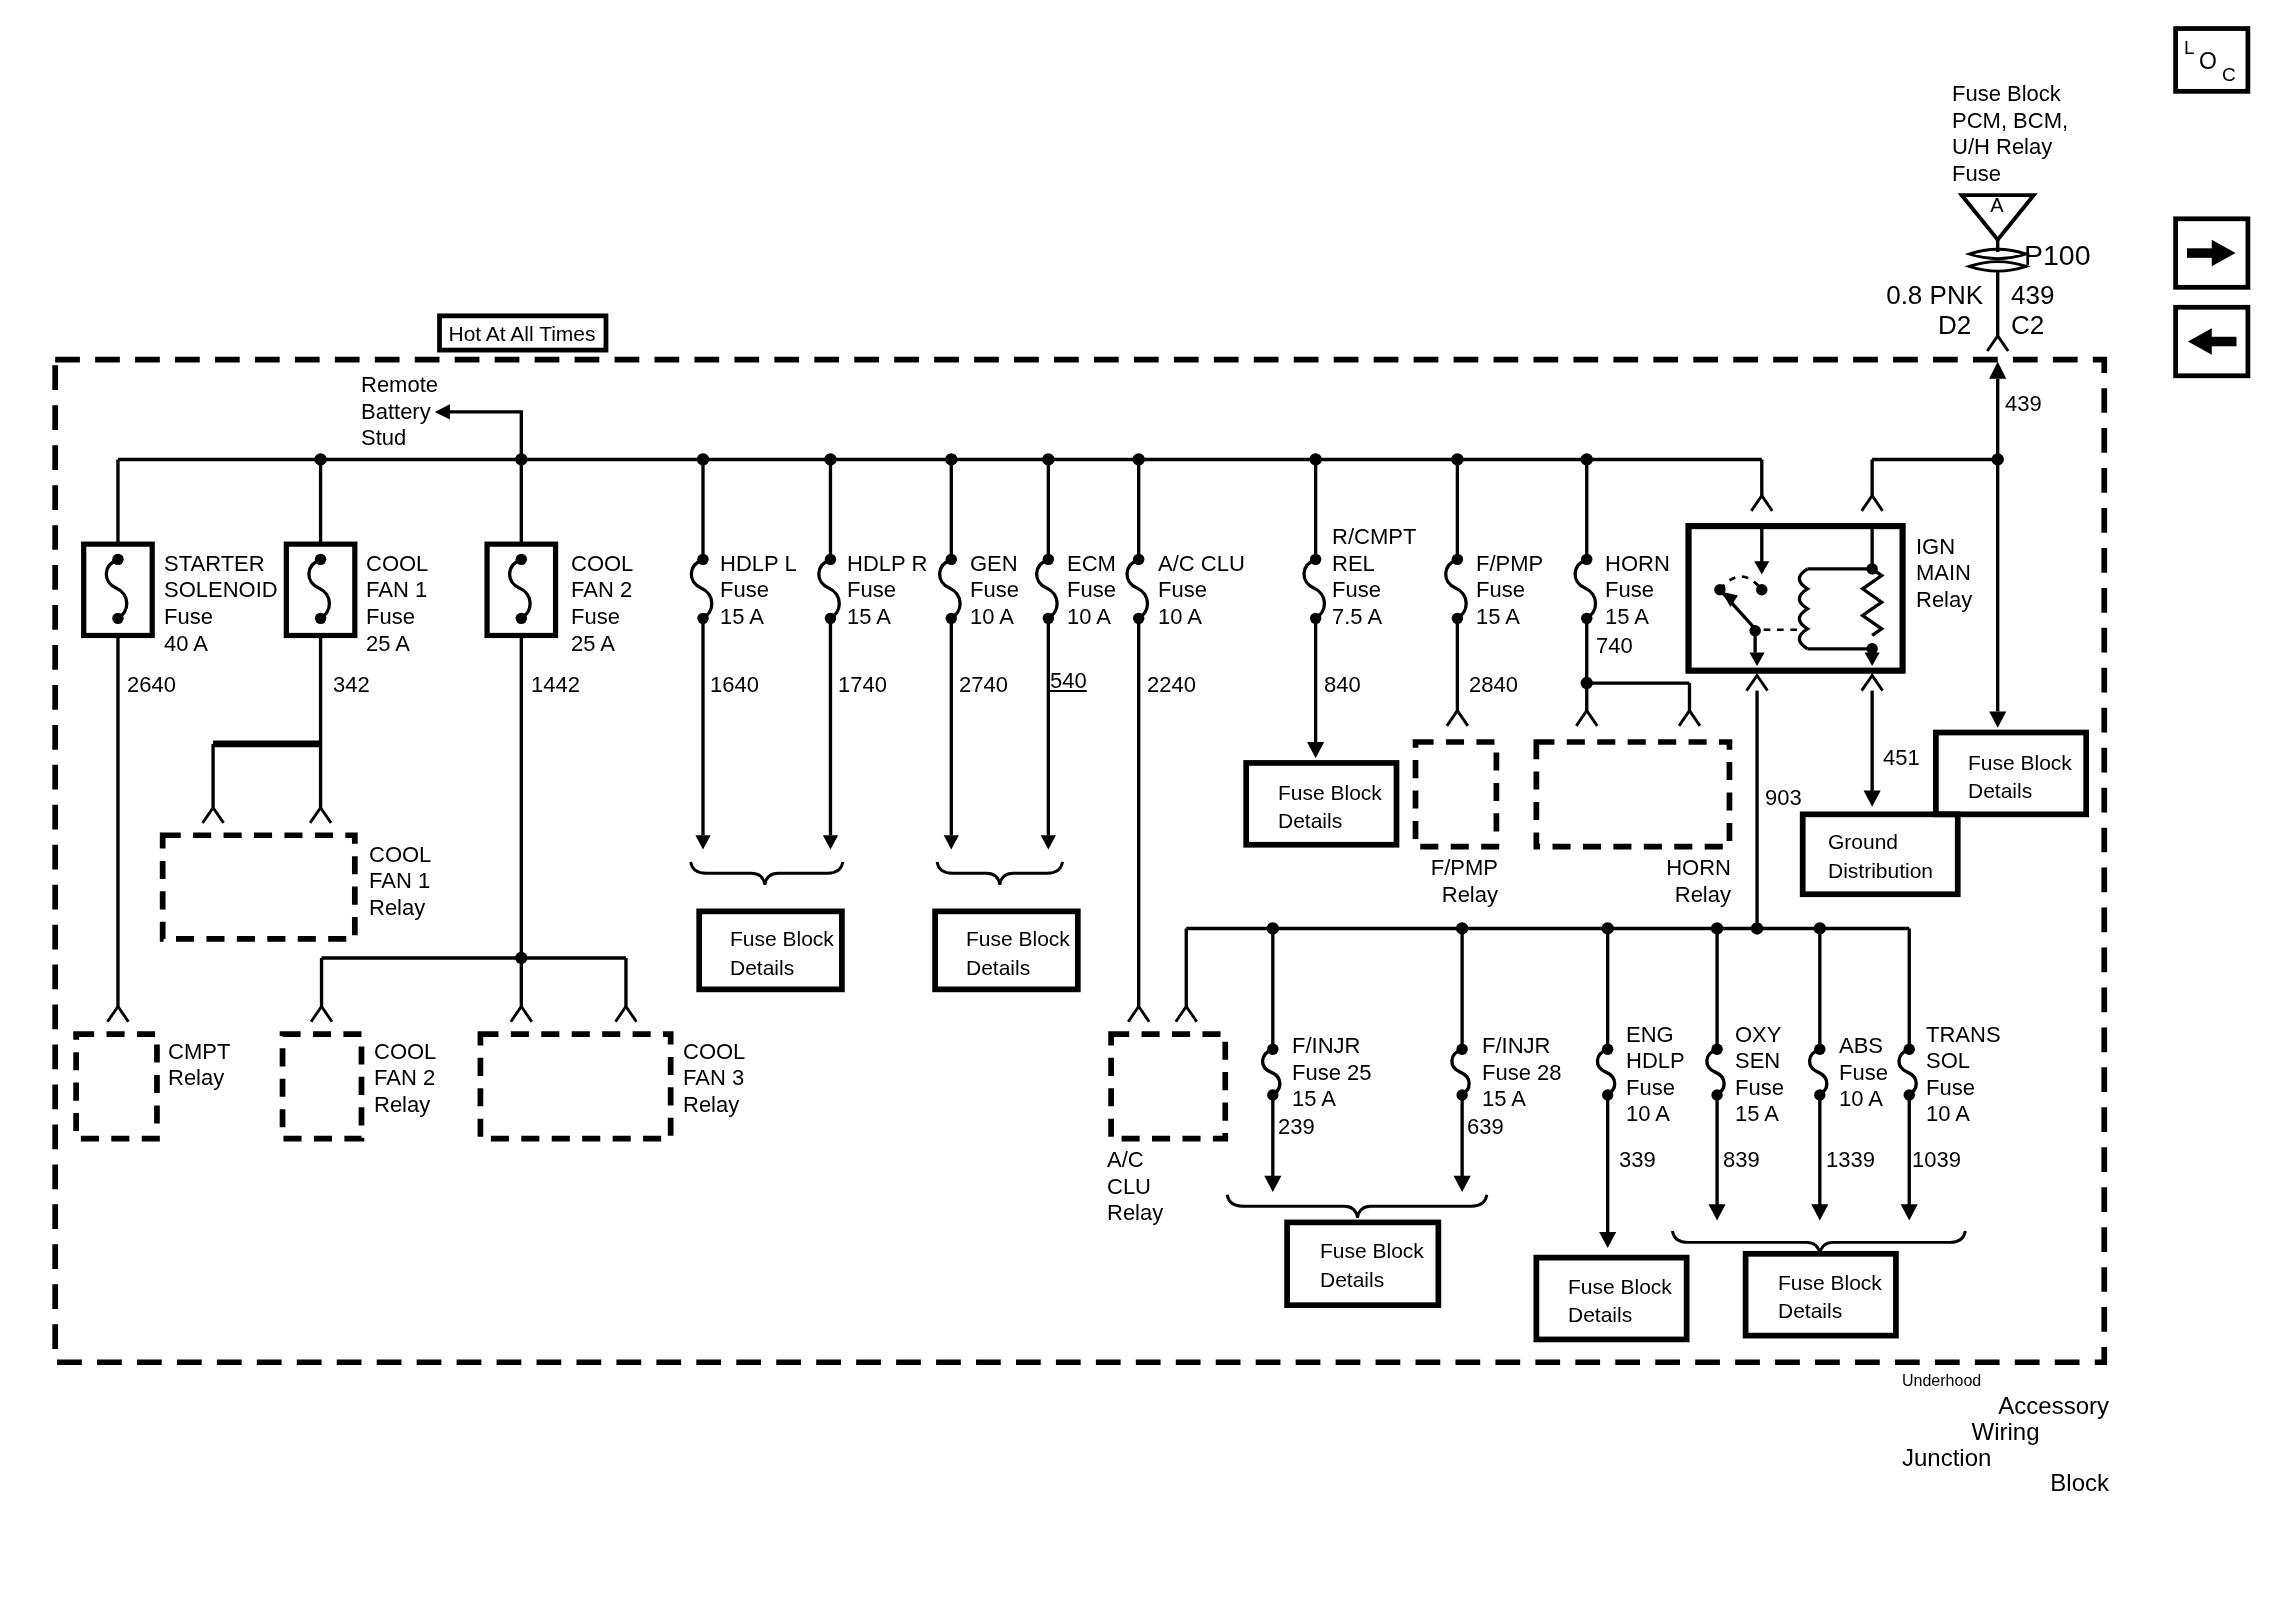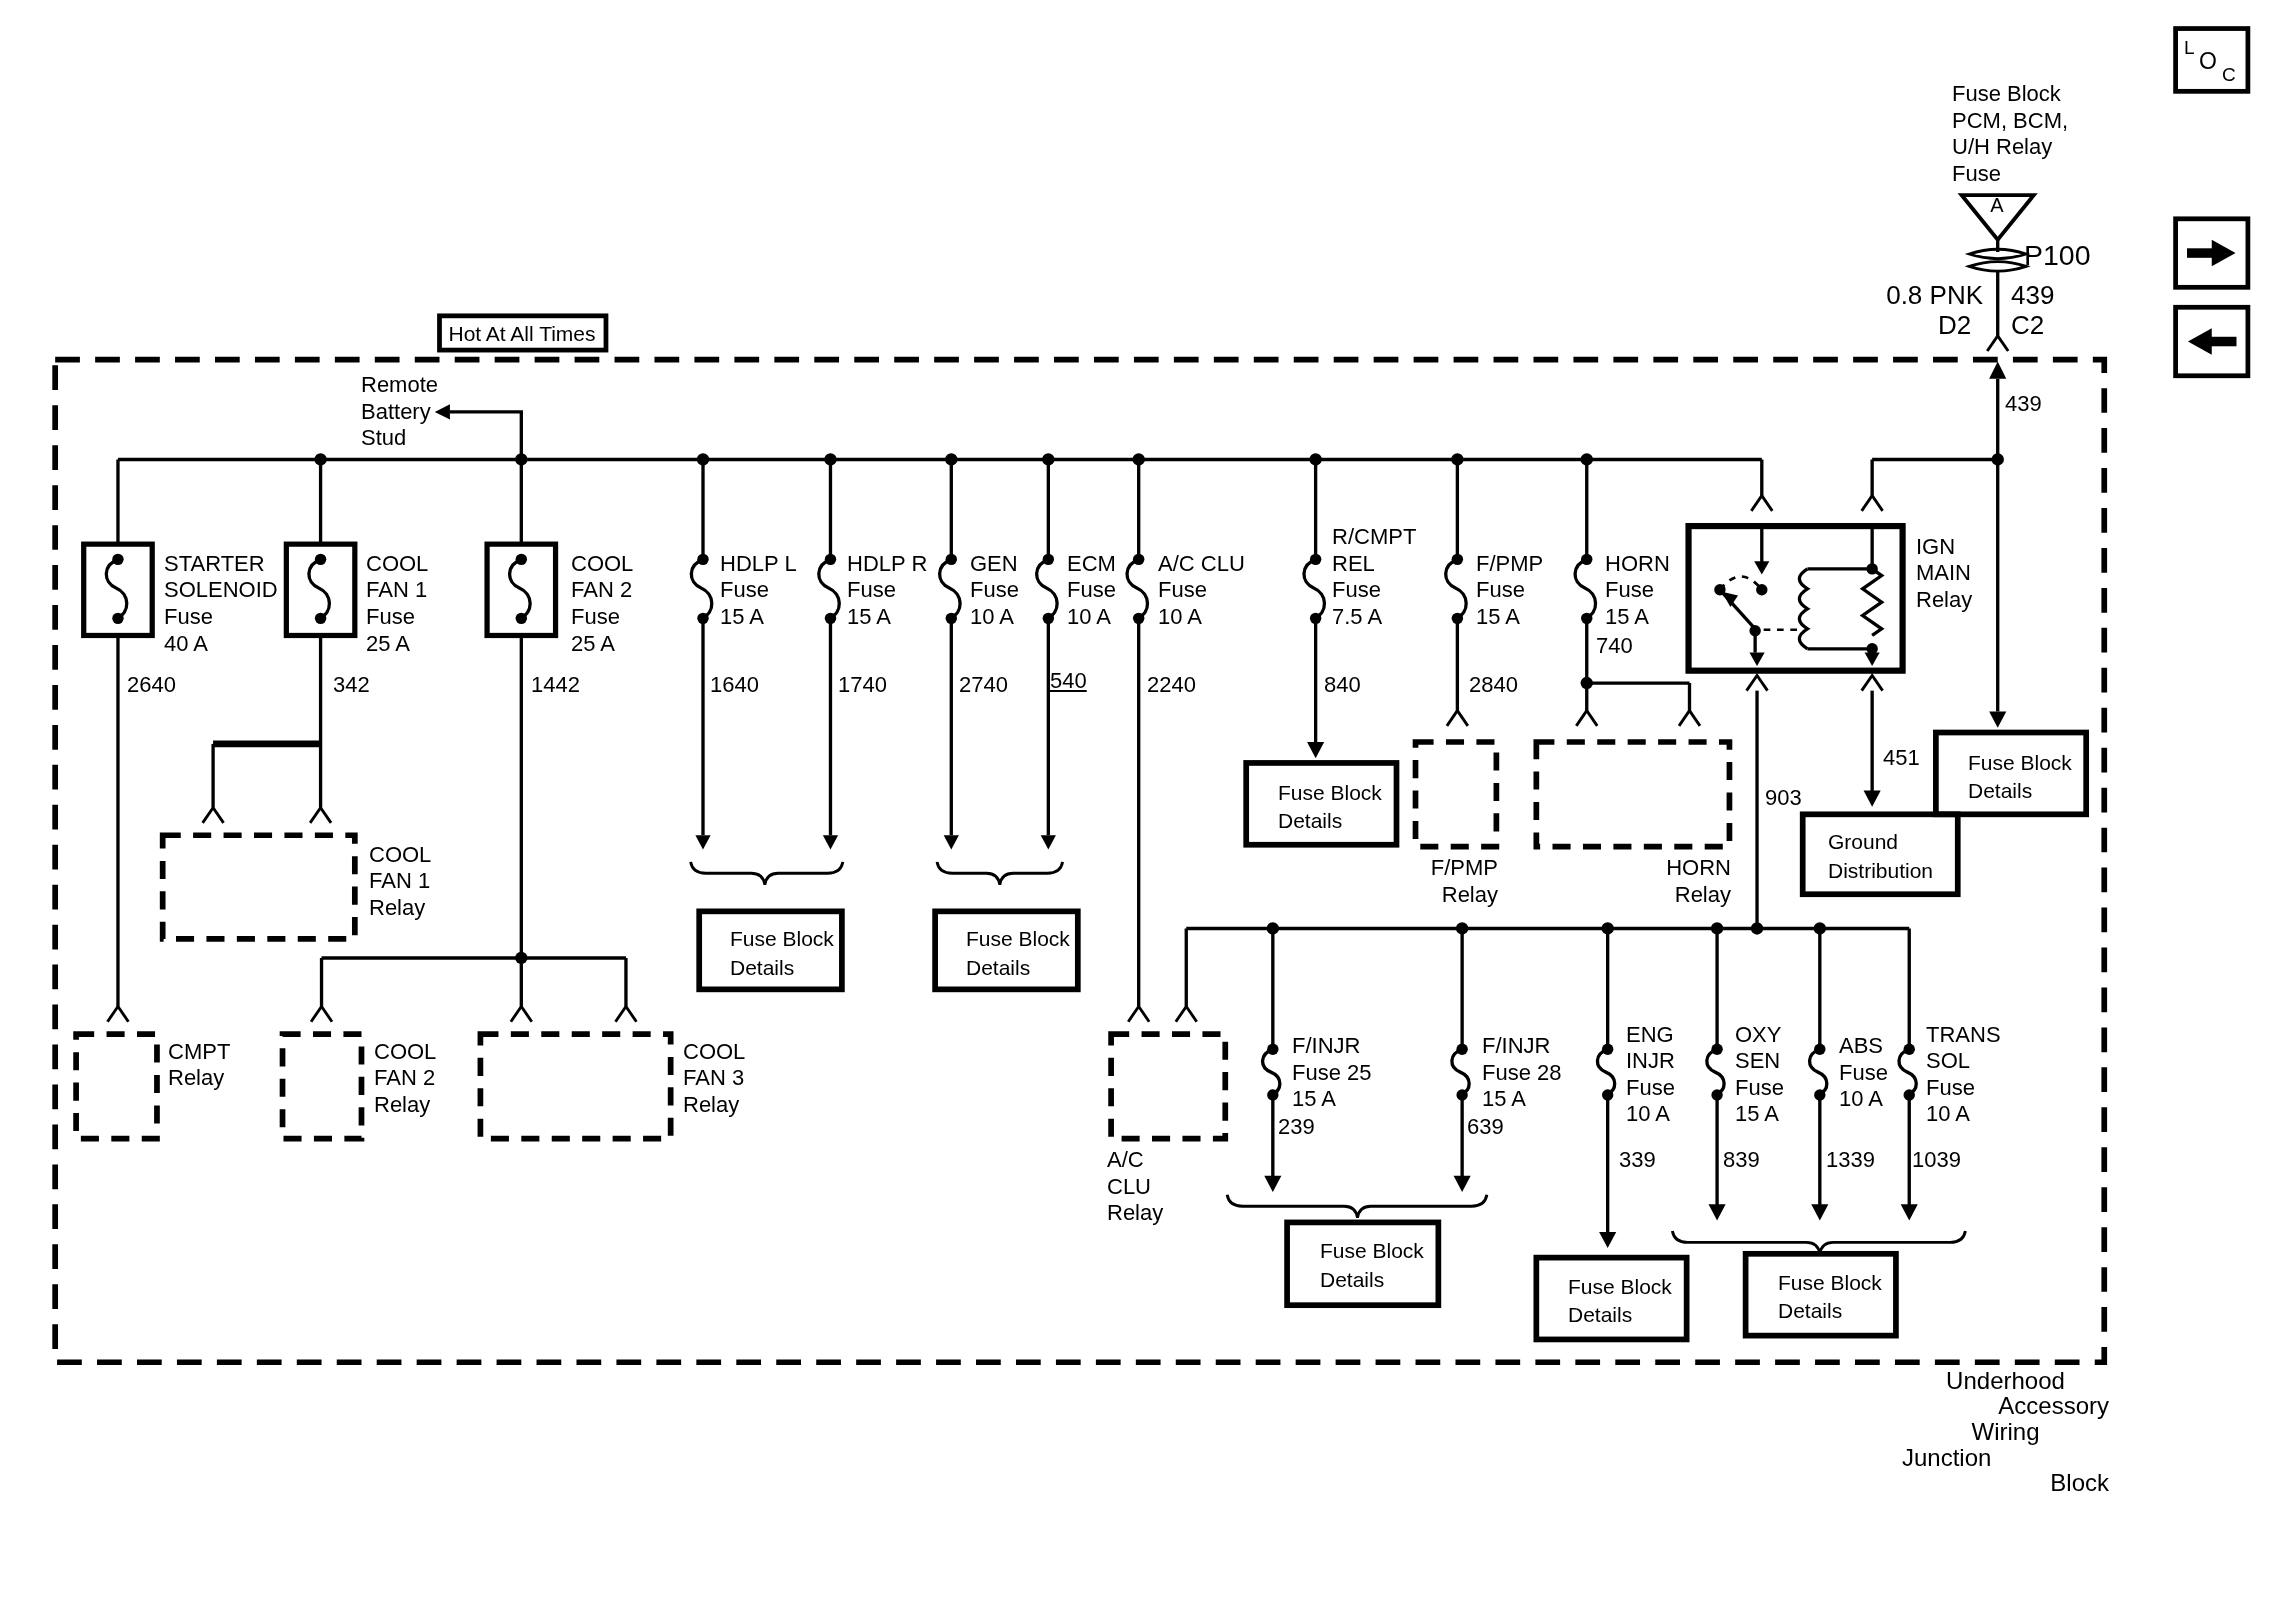--- a/index.html
+++ b/index.html
@@ -261,21 +261,21 @@
       <div class="t" style="left: 1938px; top: 312px; font-size: 26px;">D2</div>
       <div class="t" style="left: 2011px; top: 312px; font-size: 26px;">C2</div>
       <div class="t" style="left: 2005px; top: 390px;">439</div>
       <div class="t" style="left: 2184px; top: 34px; font-size: 19px;">L</div>
       <div class="t" style="left: 2199px; top: 48px; font-size: 23px;">O</div>
       <div class="t" style="left: 2222px; top: 61px; font-size: 19px;">C</div>
       <div class="t" style="left: 439px; top: 320px; font-size: 21px; width: 166px; text-align: center;">Hot At All Times</div>
       <div class="t" style="left: 361px; top: 371px;">Remote</div>
       <div class="t" style="left: 361px; top: 398px;">Battery</div>
       <div class="t" style="left: 361px; top: 424px;">Stud</div>
-      <div class="t" style="left: 1902px; top: 1367px; font-size: 24px; width: 207px; text-align: center;">Underhood</div>
+      <div class="t" style="left: 1902px; top: 1367px; font-size: 16px; width: 207px; text-align: left;">Underhood</div>
       <div class="t" style="left: 1902px; top: 1392px; font-size: 24px; width: 207px; text-align: right;">Accessory</div>
       <div class="t" style="left: 1902px; top: 1418px; font-size: 24px; width: 207px; text-align: center;">Wiring</div>
       <div class="t" style="left: 1902px; top: 1444px; font-size: 24px; width: 207px; ">Junction</div>
       <div class="t" style="left: 1902px; top: 1469px; font-size: 24px; width: 207px; text-align: right;">Block</div>
       <div class="t" style="left: 164px; top: 550px;">STARTER</div>
       <div class="t" style="left: 164px; top: 576px;">SOLENOID</div>
       <div class="t" style="left: 164px; top: 603px;">Fuse</div>
       <div class="t" style="left: 164px; top: 630px;">40 A</div>
       <div class="t" style="left: 366px; top: 550px;">COOL</div>
       <div class="t" style="left: 366px; top: 576px;">FAN 1</div>
@@ -344,21 +344,21 @@
       <div class="t" style="left: 1916px; top: 586px;">Relay</div>
       <div class="t" style="left: 1765px; top: 784px;">903</div>
       <div class="t" style="left: 1883px; top: 744px;">451</div>
       <div class="t" style="left: 1292px; top: 1032px;">F/INJR</div>
       <div class="t" style="left: 1292px; top: 1059px;">Fuse 25</div>
       <div class="t" style="left: 1292px; top: 1085px;">15 A</div>
       <div class="t" style="left: 1482px; top: 1032px;">F/INJR</div>
       <div class="t" style="left: 1482px; top: 1059px;">Fuse 28</div>
       <div class="t" style="left: 1482px; top: 1085px;">15 A</div>
       <div class="t" style="left: 1626px; top: 1021px;">ENG</div>
-      <div class="t" style="left: 1626px; top: 1047px;">INJR</div>
+      <div class="t" style="left: 1626px; top: 1047px;">HDLP</div>
       <div class="t" style="left: 1626px; top: 1074px;">Fuse</div>
       <div class="t" style="left: 1626px; top: 1100px;">10 A</div>
       <div class="t" style="left: 1735px; top: 1021px;">OXY</div>
       <div class="t" style="left: 1735px; top: 1047px;">SEN</div>
       <div class="t" style="left: 1735px; top: 1074px;">Fuse</div>
       <div class="t" style="left: 1735px; top: 1100px;">15 A</div>
       <div class="t" style="left: 1839px; top: 1032px;">ABS</div>
       <div class="t" style="left: 1839px; top: 1059px;">Fuse</div>
       <div class="t" style="left: 1839px; top: 1085px;">10 A</div>
       <div class="t" style="left: 1926px; top: 1021px;">TRANS</div>

